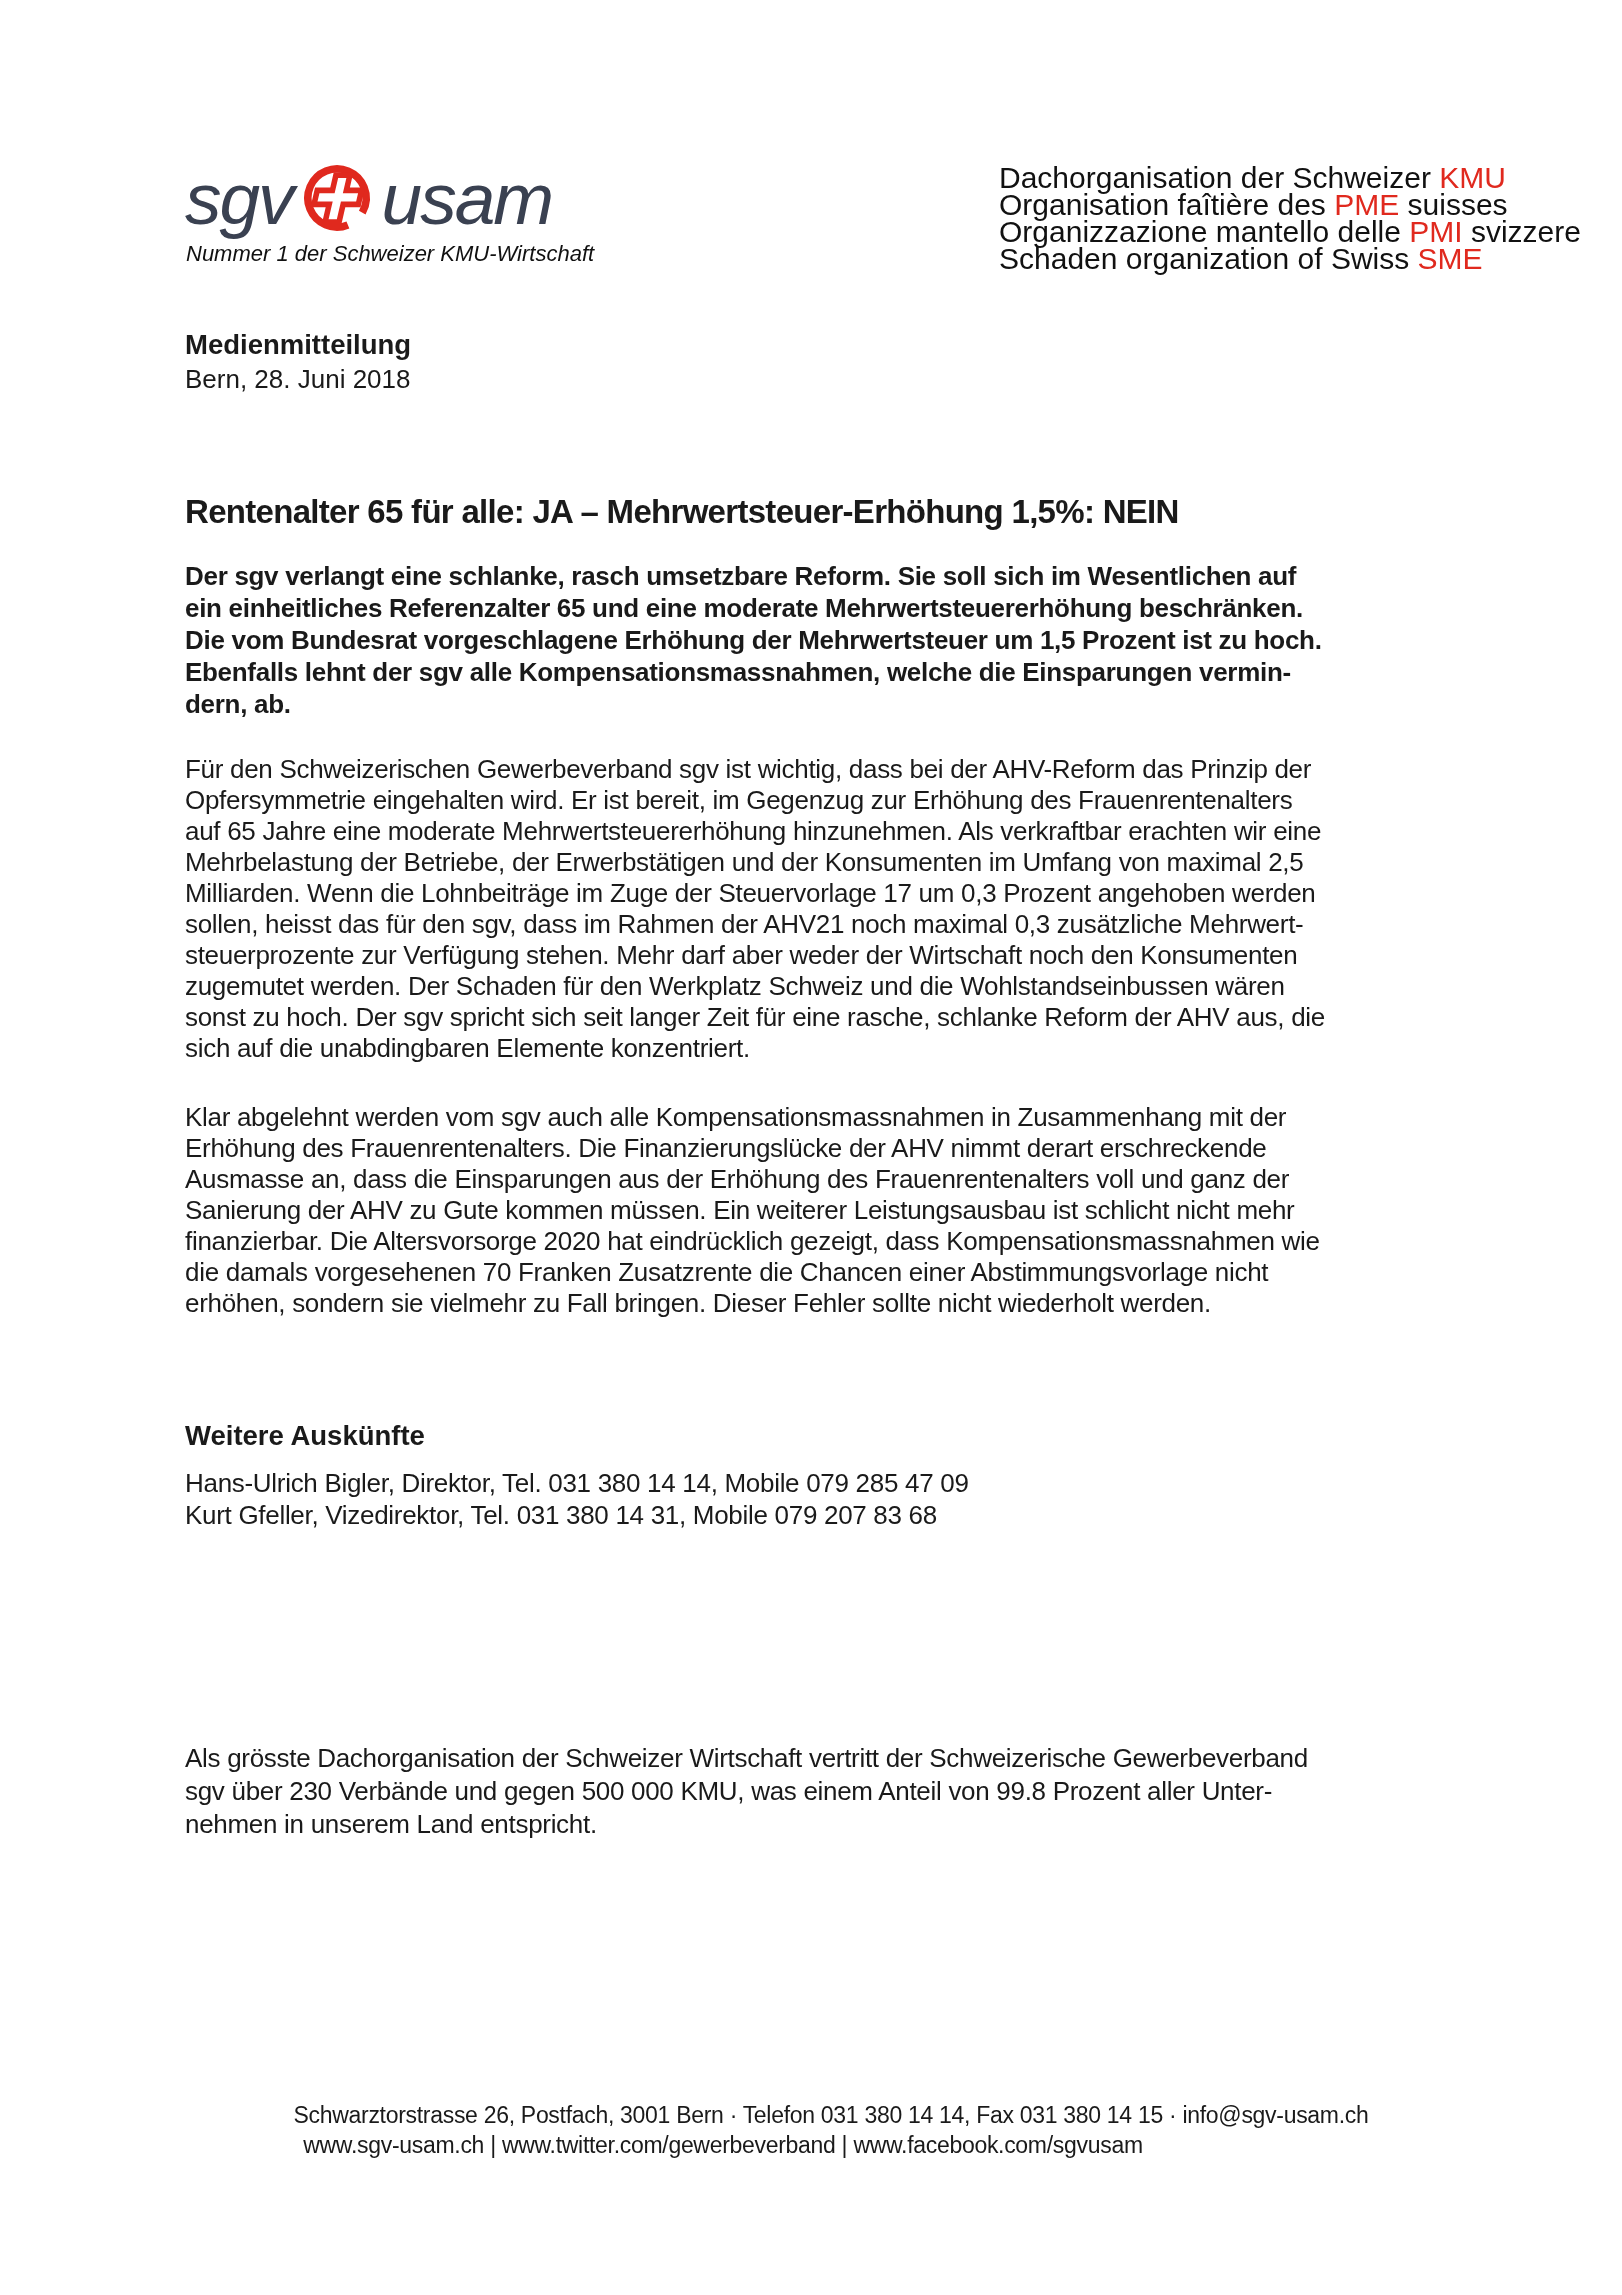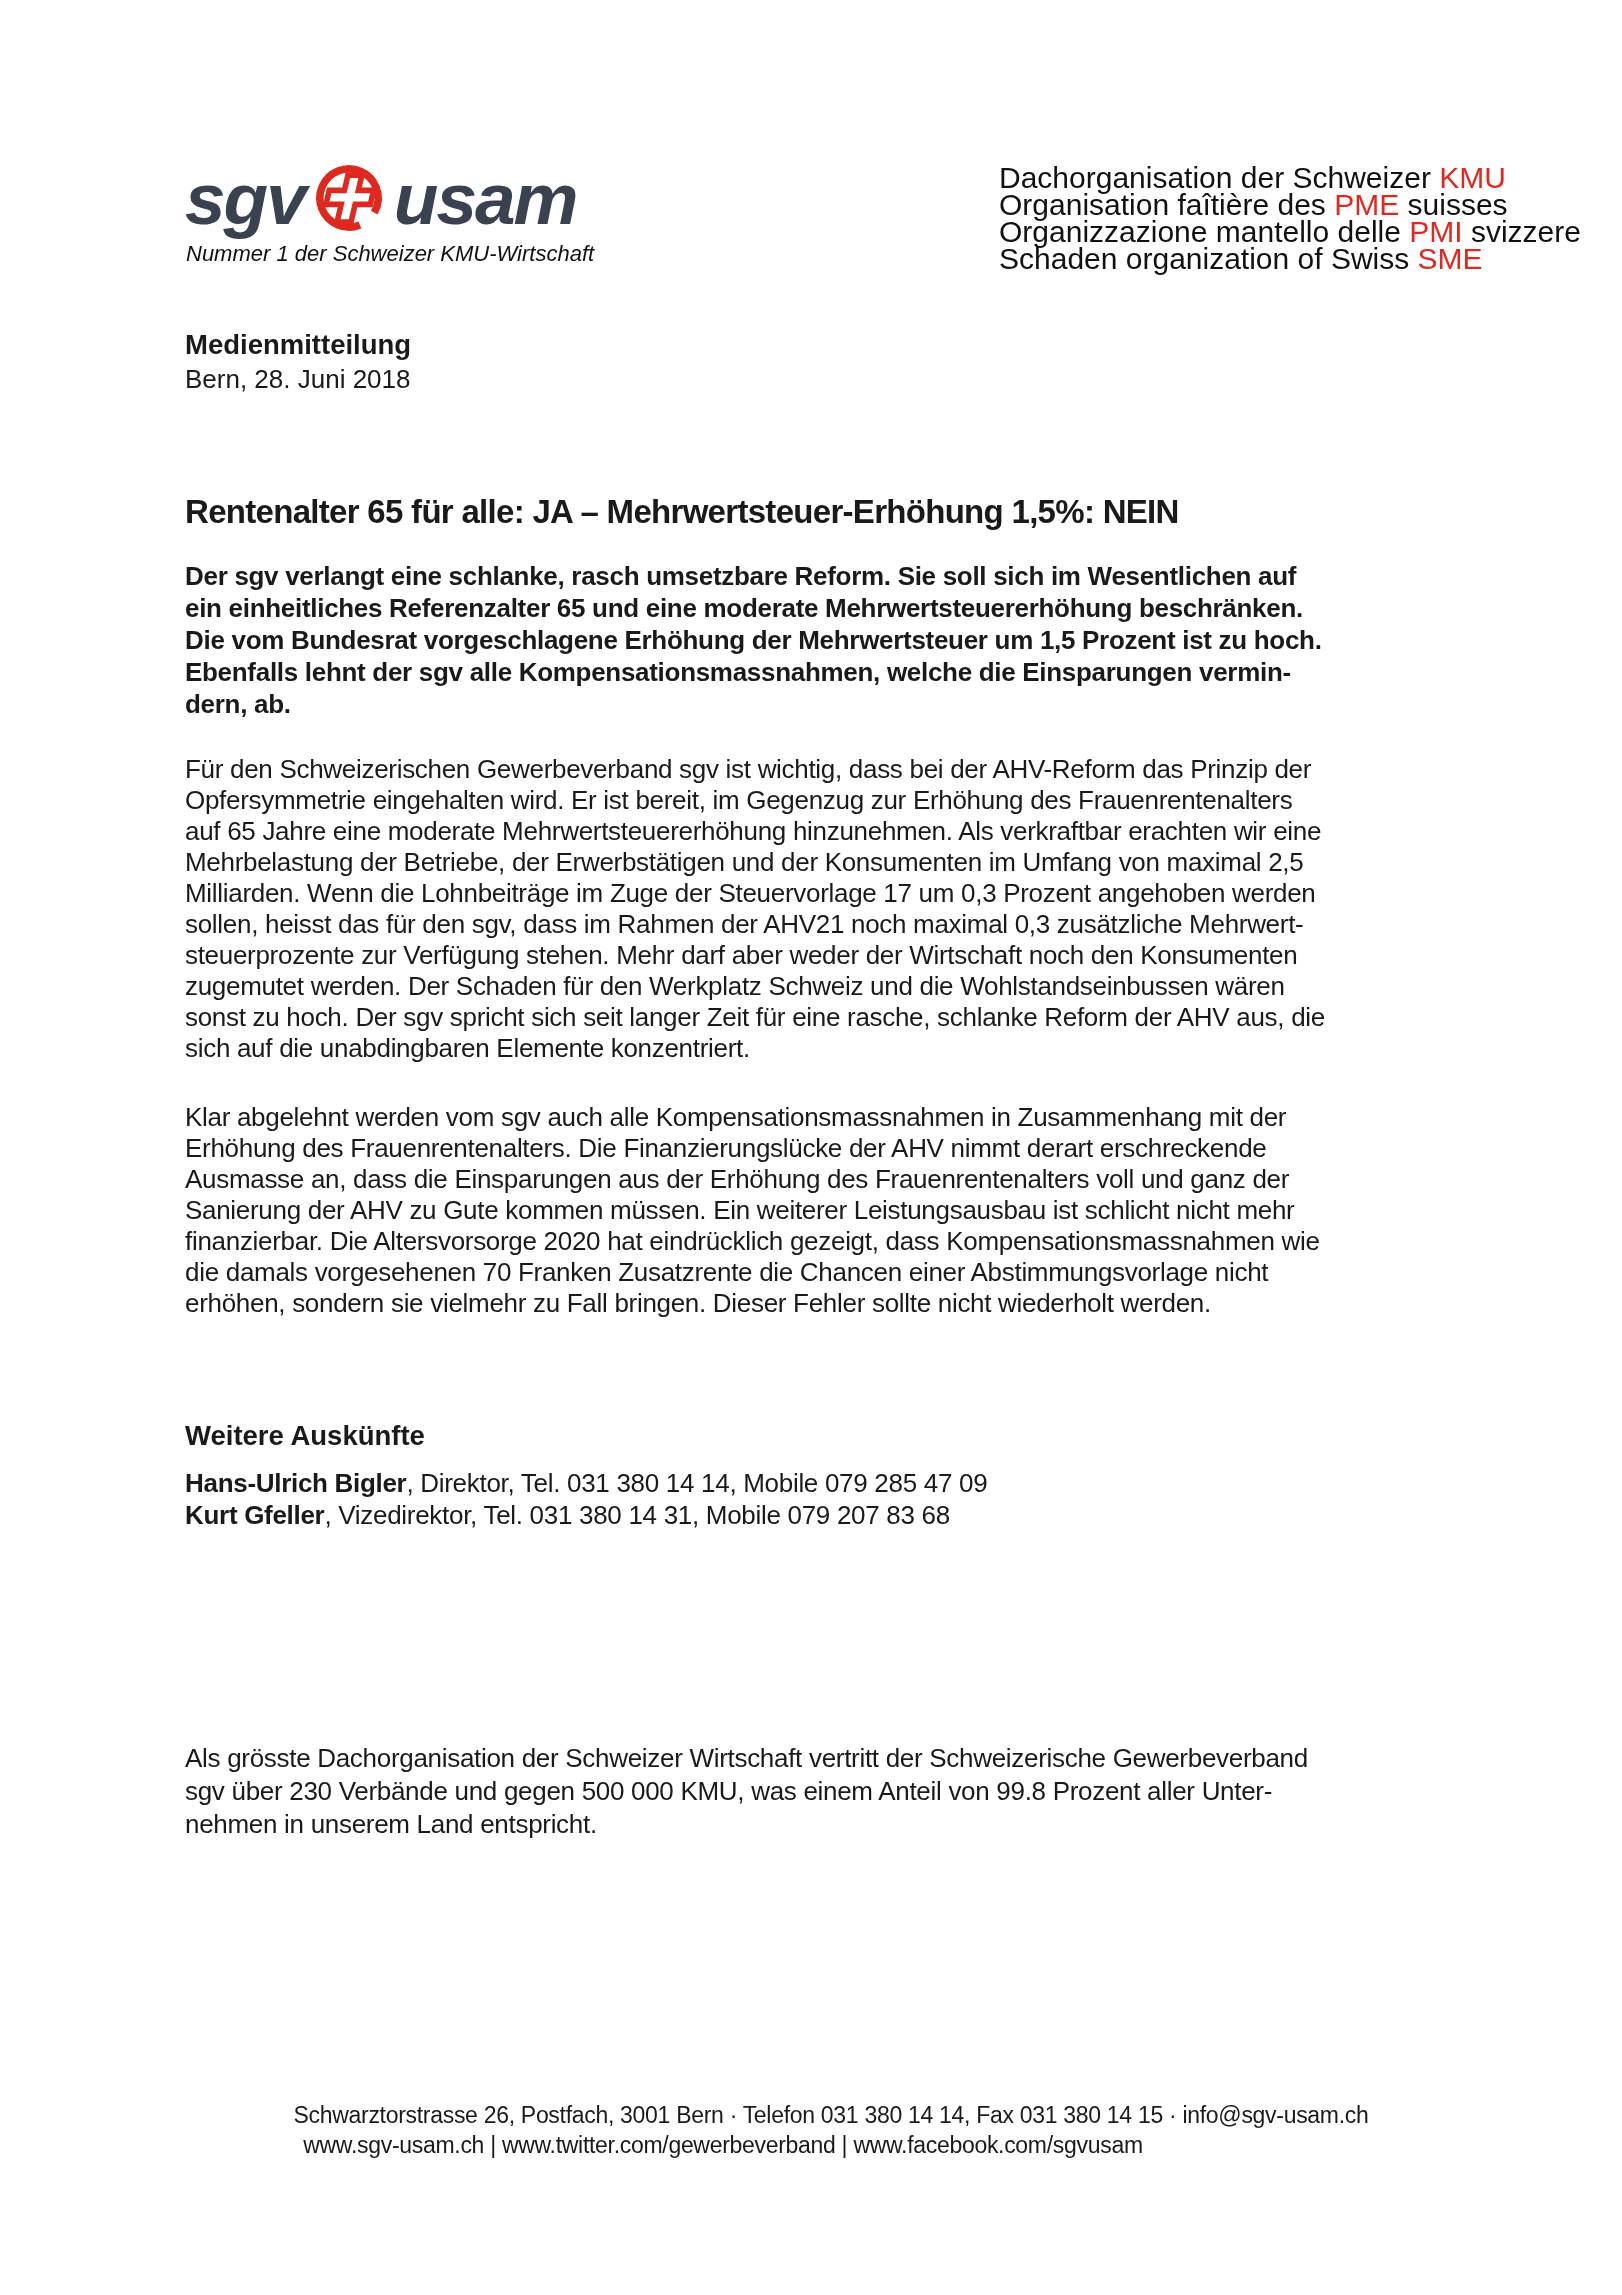--- a/index.html
+++ b/index.html
@@ -16,21 +16,21 @@
     background:#ffffff;
     overflow:hidden;
   }
   .abs{position:absolute;}
   
   .logo-row{
     left:185px;top:160px;
     display:flex;align-items:center;gap:6.5px;
   }
   .logo-word{
-    font-style:italic;font-weight:bold;
+    font-style:italic;font-weight:normal;
     font-size:73px;letter-spacing:-2px;
     color:var(--logo-dark);
     line-height:1;
   }
   .logo-mark{width:76px;height:76px;display:block;}
   .logo-tagline{
     left:186px;top:241px;
     font-style:italic;font-size:22px;color:#111;
   }
   
@@ -49,21 +49,21 @@
     left:185px;width:1263px;
     font-size:26px;line-height:31px;
     white-space:pre-line;
     letter-spacing:-0.3px;
   }
   .lead{top:560px;font-weight:bold;line-height:32px;}
   .p1{top:754px;}
   .p2{top:1102px;}
   .contacts-heading{left:185px;top:1420px;font-size:27.5px;font-weight:bold;}
   .contact-line{left:185px;font-size:26px;letter-spacing:-0.3px;}
-  .contact-line .name{font-weight:bold;}
+  .contact-line .name{font-weight:normal;}
   .c1{top:1468px;}
   .c2{top:1500px;}
   .boilerplate{top:1742px;line-height:33px;}
   
   .footer-orgs{
     left:185px;top:2069px;width:1252px;
     display:flex;justify-content:space-between;
     font-size:23px;color:var(--accent-red);
   }
   .footer-address{

